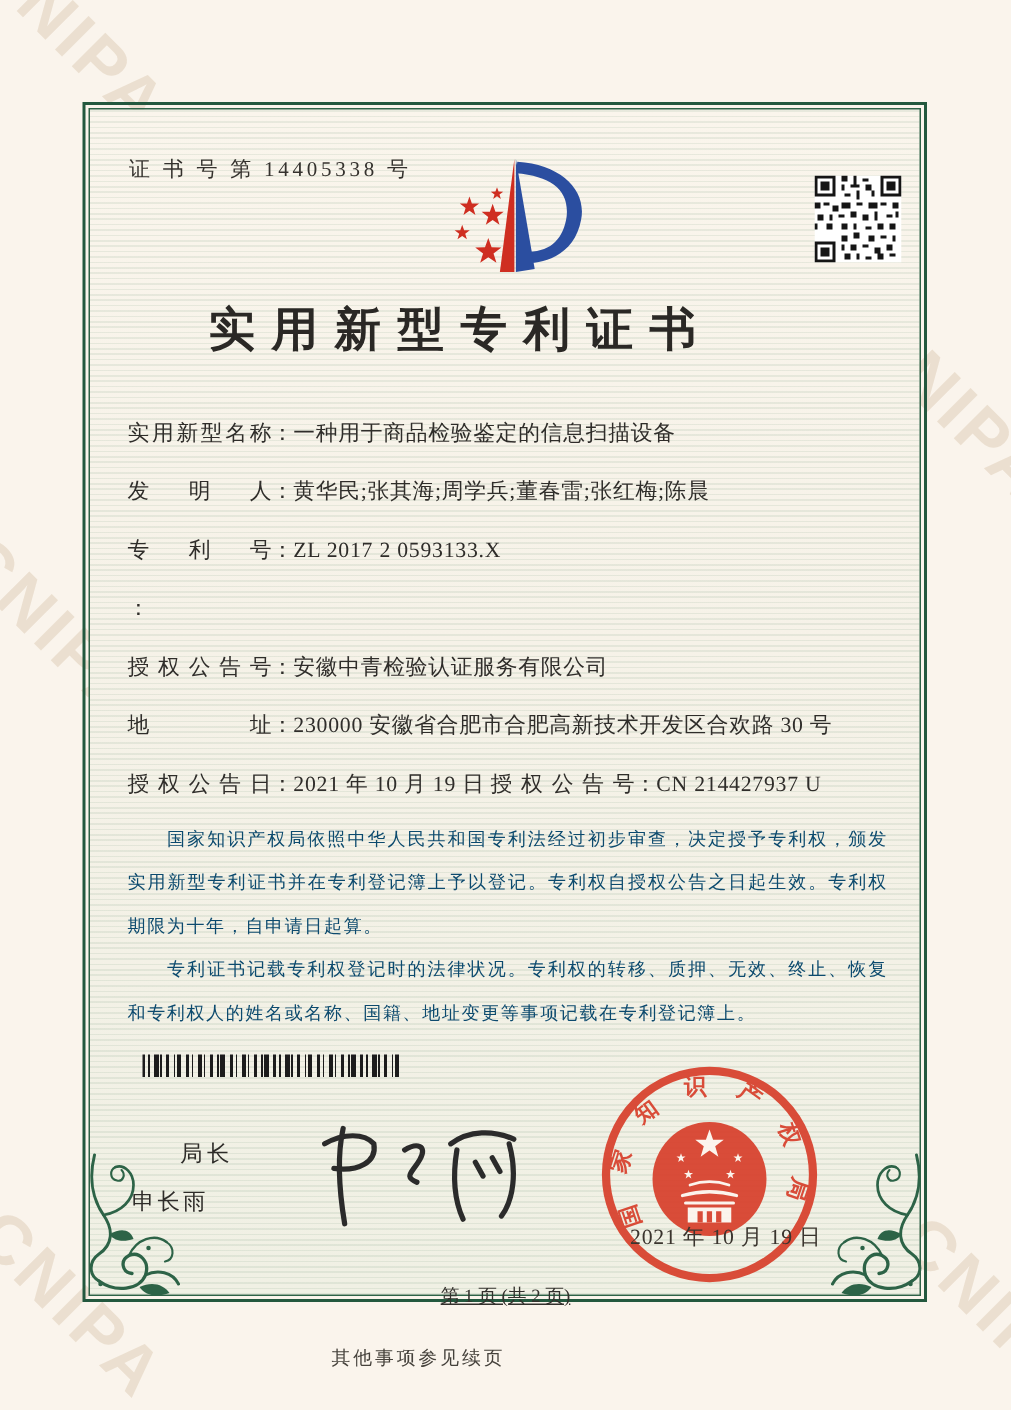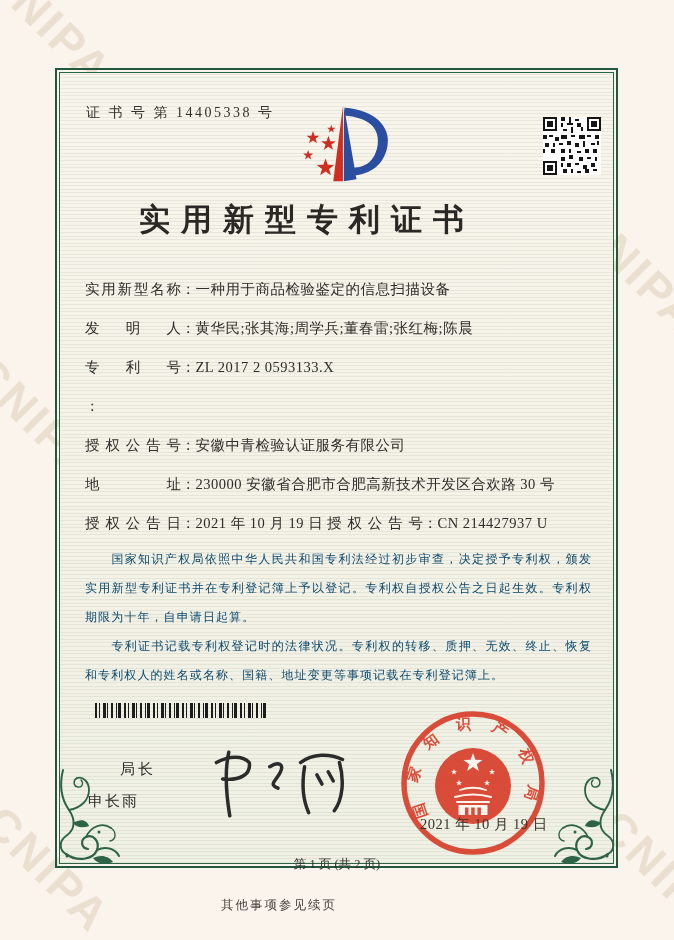--- a/index.html
+++ b/index.html
@@ -51,21 +51,21 @@
       #1c1c1c 0 2px, transparent 2px 4px, #1c1c1c 4px 5px, transparent 5px 8px,
       #1c1c1c 8px 11px, transparent 11px 12px, #1c1c1c 12px 13px, transparent 13px 16px,
       #1c1c1c 16px 18px, transparent 18px 21px, #1c1c1c 21px 22px, transparent 22px 23px,
       #1c1c1c 23px 26px, transparent 26px 29px);
   }
   .director-title { position:absolute; left:88px; top:760px; font-size:15px; letter-spacing:3px; color:#2e2c29;margin-left:32px; }
   .director-name  { position:absolute; left:88px; top:792px; font-size:15px; letter-spacing:2px; color:#2e2c29; }
   .signature { position:absolute; left:196px; top:740px; width:168px; height:82px; }
   .seal { position:absolute; left:398px; top:708px; width:150px; height:150px; opacity:0.93; z-index:4; }
   .seal-date { position:absolute; left:420px; top:815px; font-size:14.5px; letter-spacing:0.5px; color:#3a342e; z-index:6; }
-  .page-info { position:absolute; left:0; top:856px; width:674px; text-align:center; font-size:12.5px; color:#33312d; }
+  .page-info { position:absolute; left:0; top:856px; width:674px; text-align:center; font-size:12.5px; color:#33312d;text-decoration:underline; }
   .footer-note { position:absolute; left:0; top:897px; width:558px; text-align:center; font-size:12.5px; letter-spacing:2px; color:#45413b; }
   .flourish { position:absolute; top:768px; width:72px; height:100px; z-index:3; }
   .fl-left { left:52px; }
   .fl-right { left:550px; transform:scaleX(-1); }
 </style>
 </head>
 <body>
 
 <div class="page">
 

